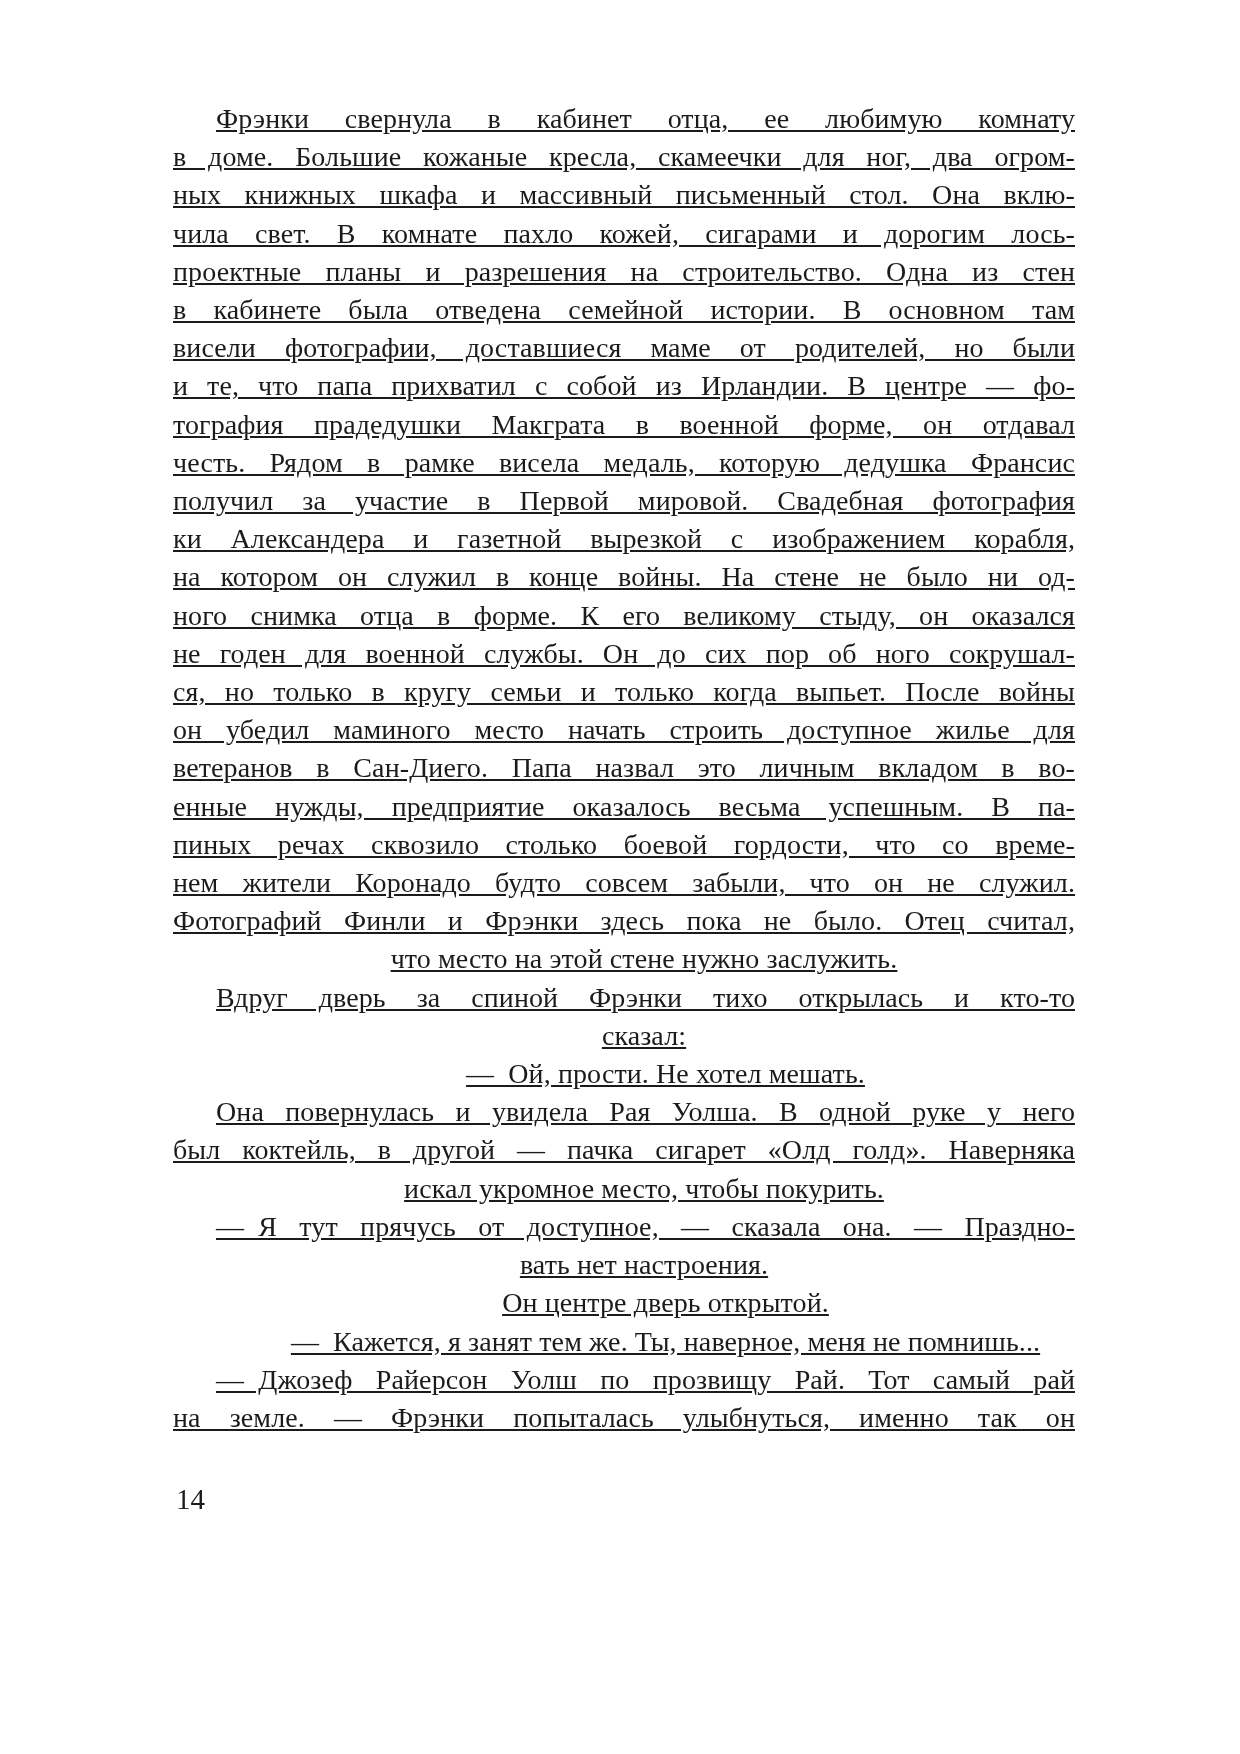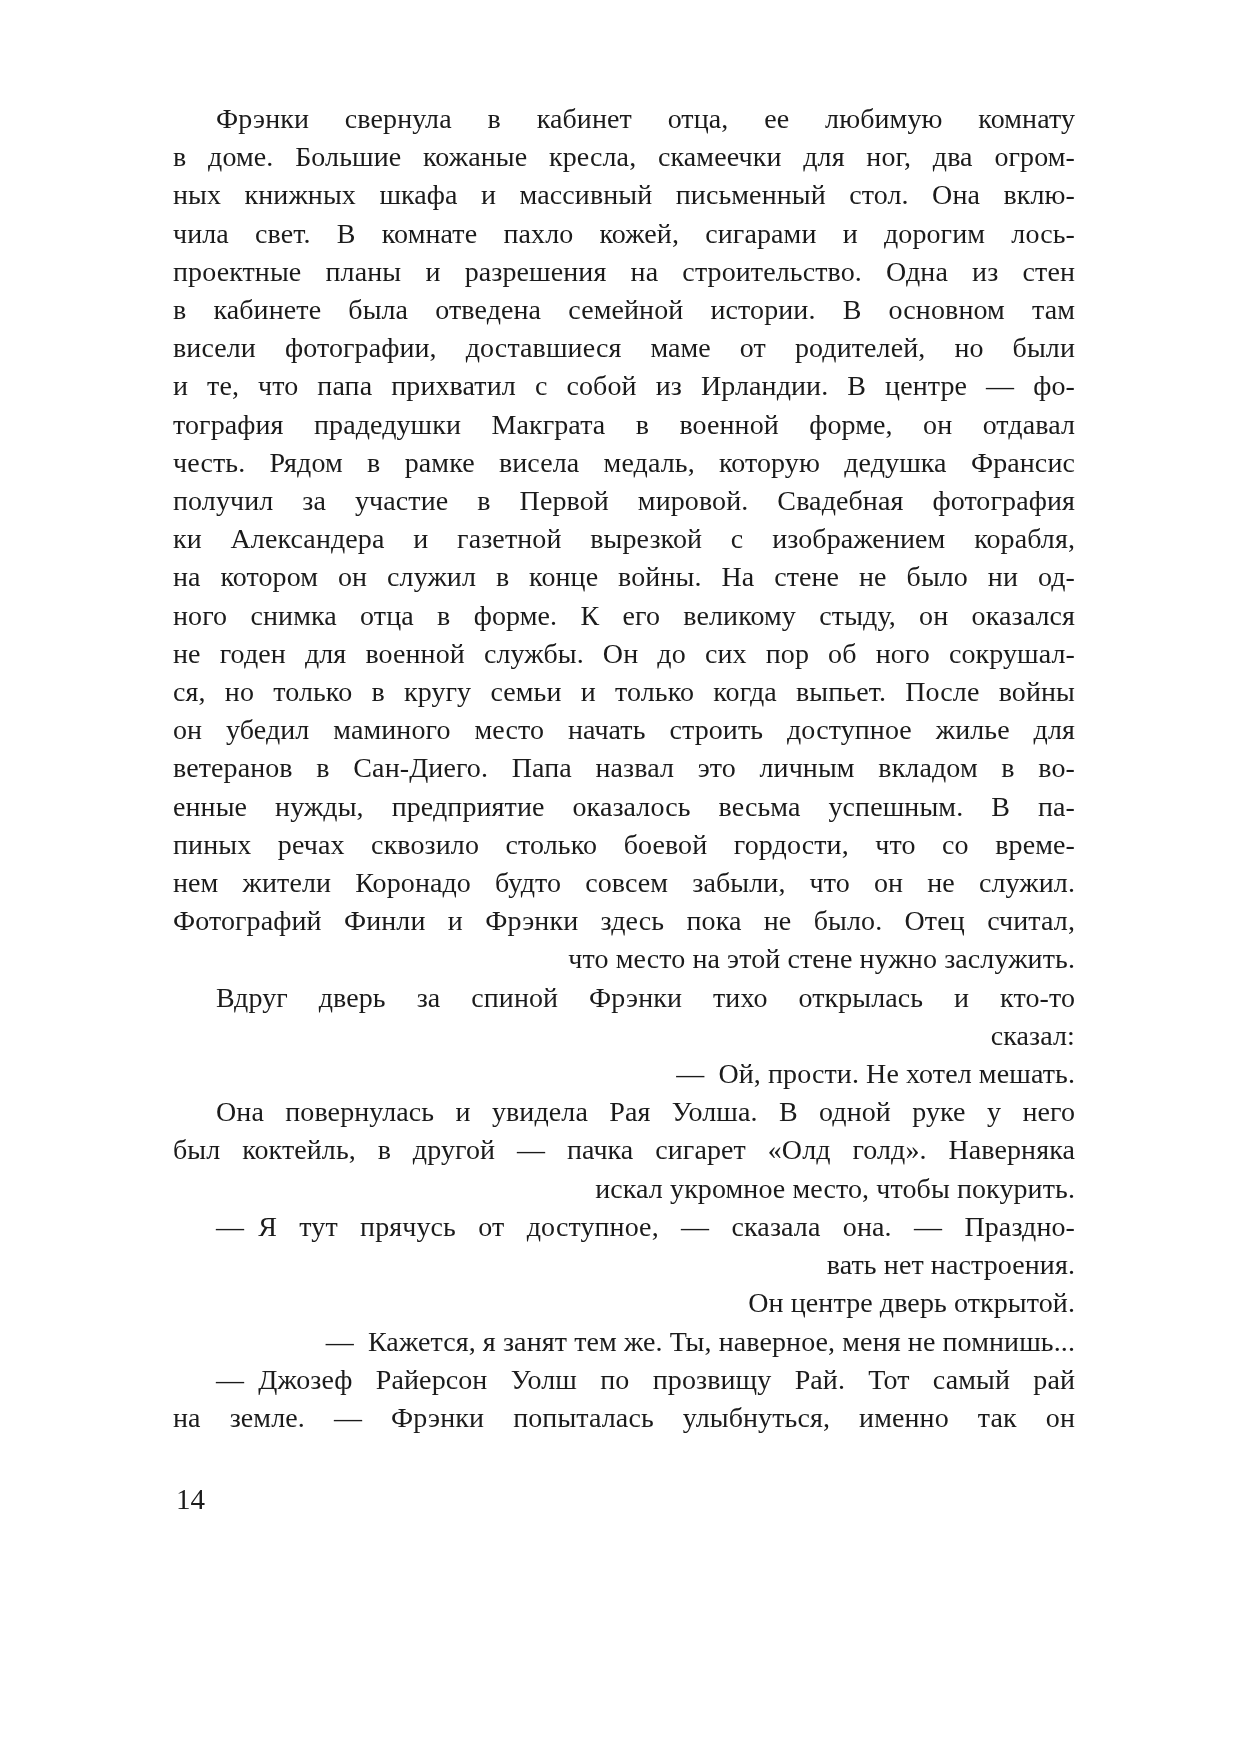--- a/index.html
+++ b/index.html
@@ -16,28 +16,29 @@
     overflow: hidden;
   }
   .text-block {
     position: absolute;
     left: 173px;
     top: 100px;
     width: 902px;
     font-size: 28px;
     line-height: 38.2px;
     letter-spacing: 0.1px;
+    text-decoration: underline;
   }
   .line {
     text-align: justify;
     text-align-last: justify;
     white-space: nowrap;
   }
   .line.end {
-    text-align: right;
+    text-align: center;
     text-align-last: auto;
     margin-left: 40px;
   }
   .line.indent {
     text-indent: 43px;
   }
   .page-number {
     position: absolute;
     left: 176px;
     top: 1480px;

